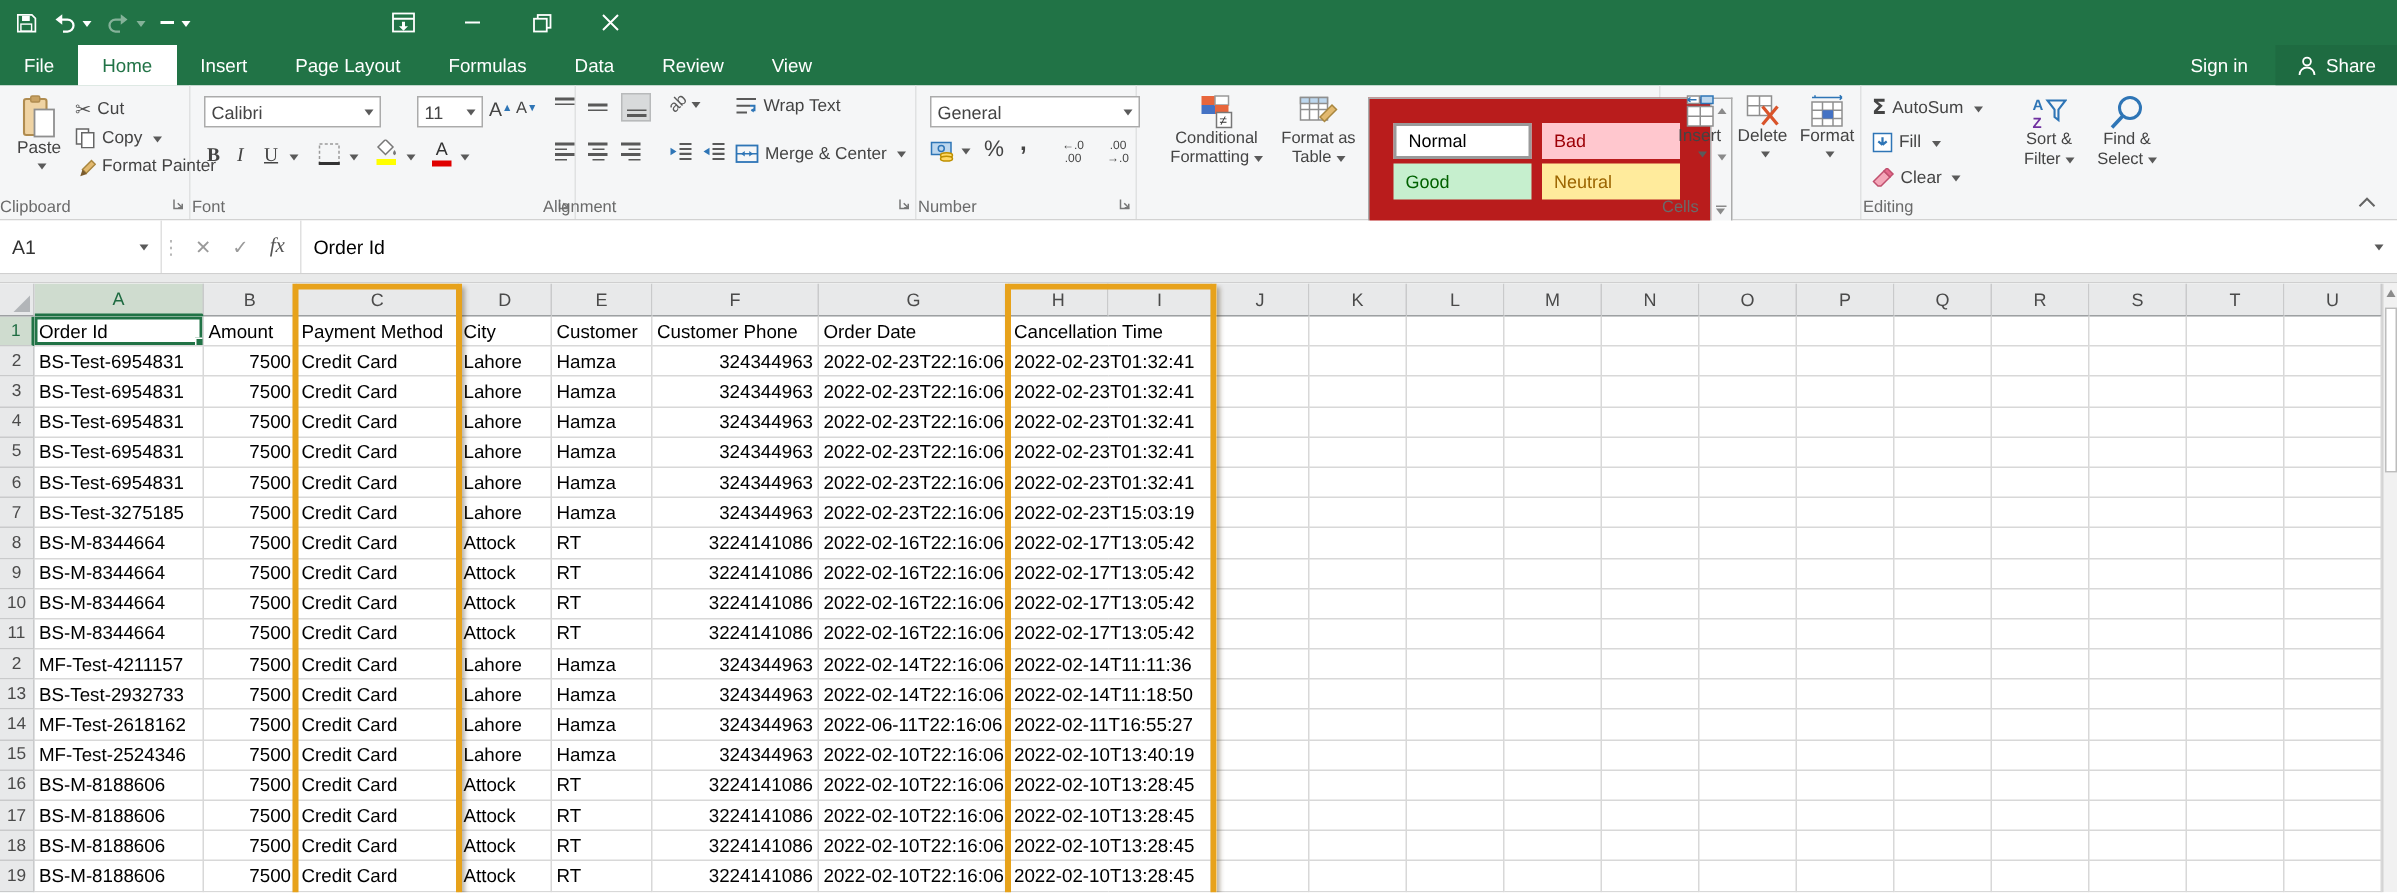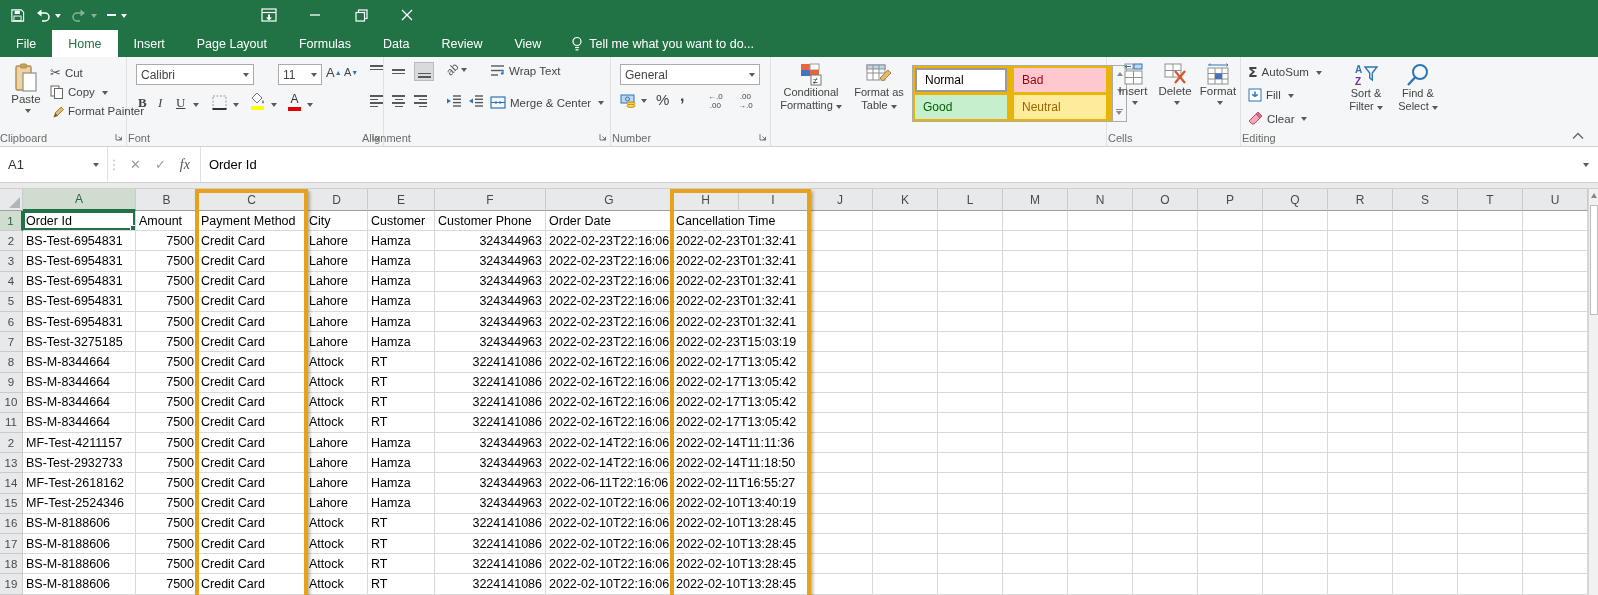--- a/index.html
+++ b/index.html
@@ -83,21 +83,21 @@
   .colHI-box { position:absolute; left:670px; top:0px; width:141px; height:420px; pointer-events:none; z-index:5; }
   .sheet .gold-box { box-shadow:2px 2px 3px rgba(60,40,0,.35); }
 
   
   .ic { display:inline-block; vertical-align:middle; }
   .ab-rot { display:inline-block; transform:rotate(-45deg); color:#595959; font-size:11px; }
   .colorbar { display:block; width:13px; height:3.5px; margin-top:1px; }
   .decbtn { font-size:8px; line-height:1.1; color:#444; text-align:center; cursor:pointer; white-space:pre-line; }
   .sum { font-size:14px; font-weight:bold; color:#444; font-family:"DejaVu Sans", sans-serif; }
   .stylecell { width:92px; height:24px; display:flex; align-items:center; padding:0 8px; font-size:12px; cursor:pointer; }
-  .gallery { background:#eab308; border:1px solid #ABABAB; display:grid; grid-template-columns:96px 96px; gap:3px; padding:2px; }
+  .gallery { background:#b91c1c; border:1px solid #ABABAB; display:grid; grid-template-columns:96px 96px; gap:3px; padding:16px; }
   .gstrip { width:14px; border:1px solid #ABABAB; border-left:none; background:#F5F6F7; display:flex; flex-direction:column; justify-content:space-between; align-items:center; padding:3px 0; }
   .gs-t { width:0; height:0; border:3px solid transparent; cursor:pointer; }
 </style>
 </head>
 <body>
 
 <div class="app">
 
   <div class="titlebar">
     <div class="qat">
@@ -156,27 +156,29 @@
 
   <div class="tabrow">
     <span class="tab">File</span>
     <span class="tab active">Home</span>
     <span class="tab">Insert</span>
     <span class="tab">Page Layout</span>
     <span class="tab">Formulas</span>
     <span class="tab">Data</span>
     <span class="tab">Review</span>
     <span class="tab">View</span>
-    <span class="tellme">
-      <svg width="12" height="16" viewBox="0 0 12 16">
-          <circle cx="6" cy="5.5" r="4" fill="none" stroke="#fff" stroke-width="1.2"></circle>
-          <line x1="4" y1="11.5" x2="8" y2="11.5" stroke="#fff" stroke-width="1.2"></line>
-          <line x1="4.5" y1="13.8" x2="7.5" y2="13.8" stroke="#fff" stroke-width="1.2"></line>
-        </svg>
-      <span>Tell me what you want to do...</span>
+    <span class="tr-right">
+      <span class="signin">Sign in</span>
+      <span class="share">
+        <svg width="14" height="14" viewBox="0 0 14 14">
+            <circle cx="7" cy="4" r="2.6" fill="none" stroke="#fff" stroke-width="1.2"></circle>
+            <path d="M2 13 a5 5 0 0 1 10 0" fill="none" stroke="#fff" stroke-width="1.2"></path>
+          </svg>
+        <span>Share</span>
+      </span>
     </span>
   </div>
 
   <div class="ribbon">
 
     <div class="grp" style="left:0;width:127px">
       <div class="bigbtn" style="position:absolute;left:6px;top:6px;width:40px">
         <svg width="26" height="30" viewBox="0 0 26 30">
             <rect x="3" y="3" width="15" height="24" rx="1.5" fill="#EFD3A3" stroke="#B08C50" stroke-width="1.4"></rect>
             <rect x="7.5" y="1" width="6" height="4" rx="1" fill="#C9A263" stroke="#B08C50"></rect>
@@ -345,21 +347,21 @@
           <span>Merge &amp; Center</span>
           <span class="car"></span>
         </div>
       <span class="grp-label">Alignment</span>
       <span class="launcher"><svg width="8" height="8" viewBox="0 0 8 8">
             <path d="M1 1 v6 h6" fill="none" stroke="#777"></path>
             <path d="M3.5 3.5 l3 3 M6.5 3.8 v2.7 h-2.7" fill="none" stroke="#777"></path>
           </svg></span>
     </div>
 
-    <div class="grp" style="left:612px;width:159px">
+    <div class="grp" style="left:612px;width:146px">
       <div class="combo" style="position:absolute;left:8px;top:7px;width:140px;height:21px">
           <span>General</span>
           <span class="car"></span>
         </div>
       <span class="tbtn" style="position:absolute;left:8px;top:36px">
           <svg width="18" height="15" viewBox="0 0 18 15">
             <rect x="1" y="2" width="13" height="8" fill="#BDD7EE" stroke="#2E75B6"></rect>
             <circle cx="7.5" cy="6" r="2" fill="none" stroke="#2E75B6"></circle>
             <ellipse cx="11" cy="10.5" rx="4" ry="1.6" fill="#FFD966" stroke="#BF9000"></ellipse>
             <ellipse cx="11" cy="12.8" rx="4" ry="1.6" fill="#FFD966" stroke="#BF9000"></ellipse>

